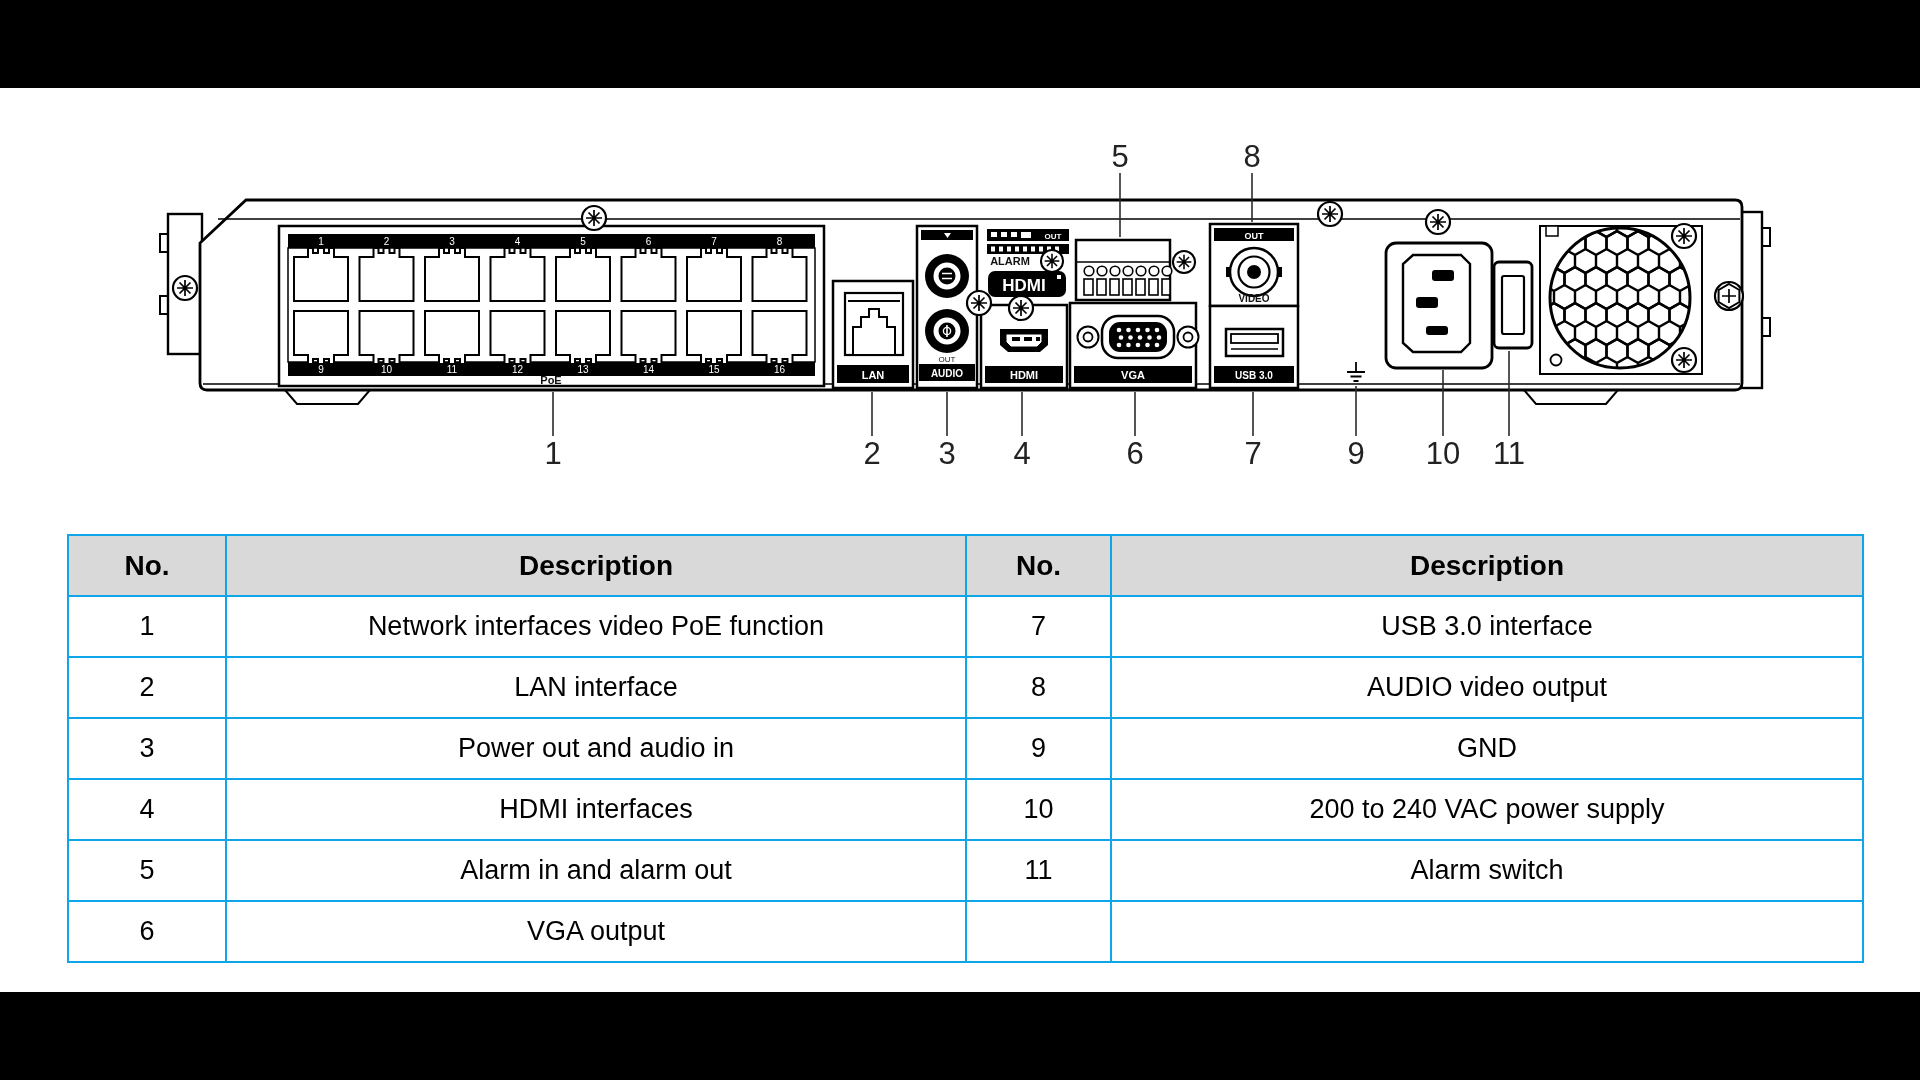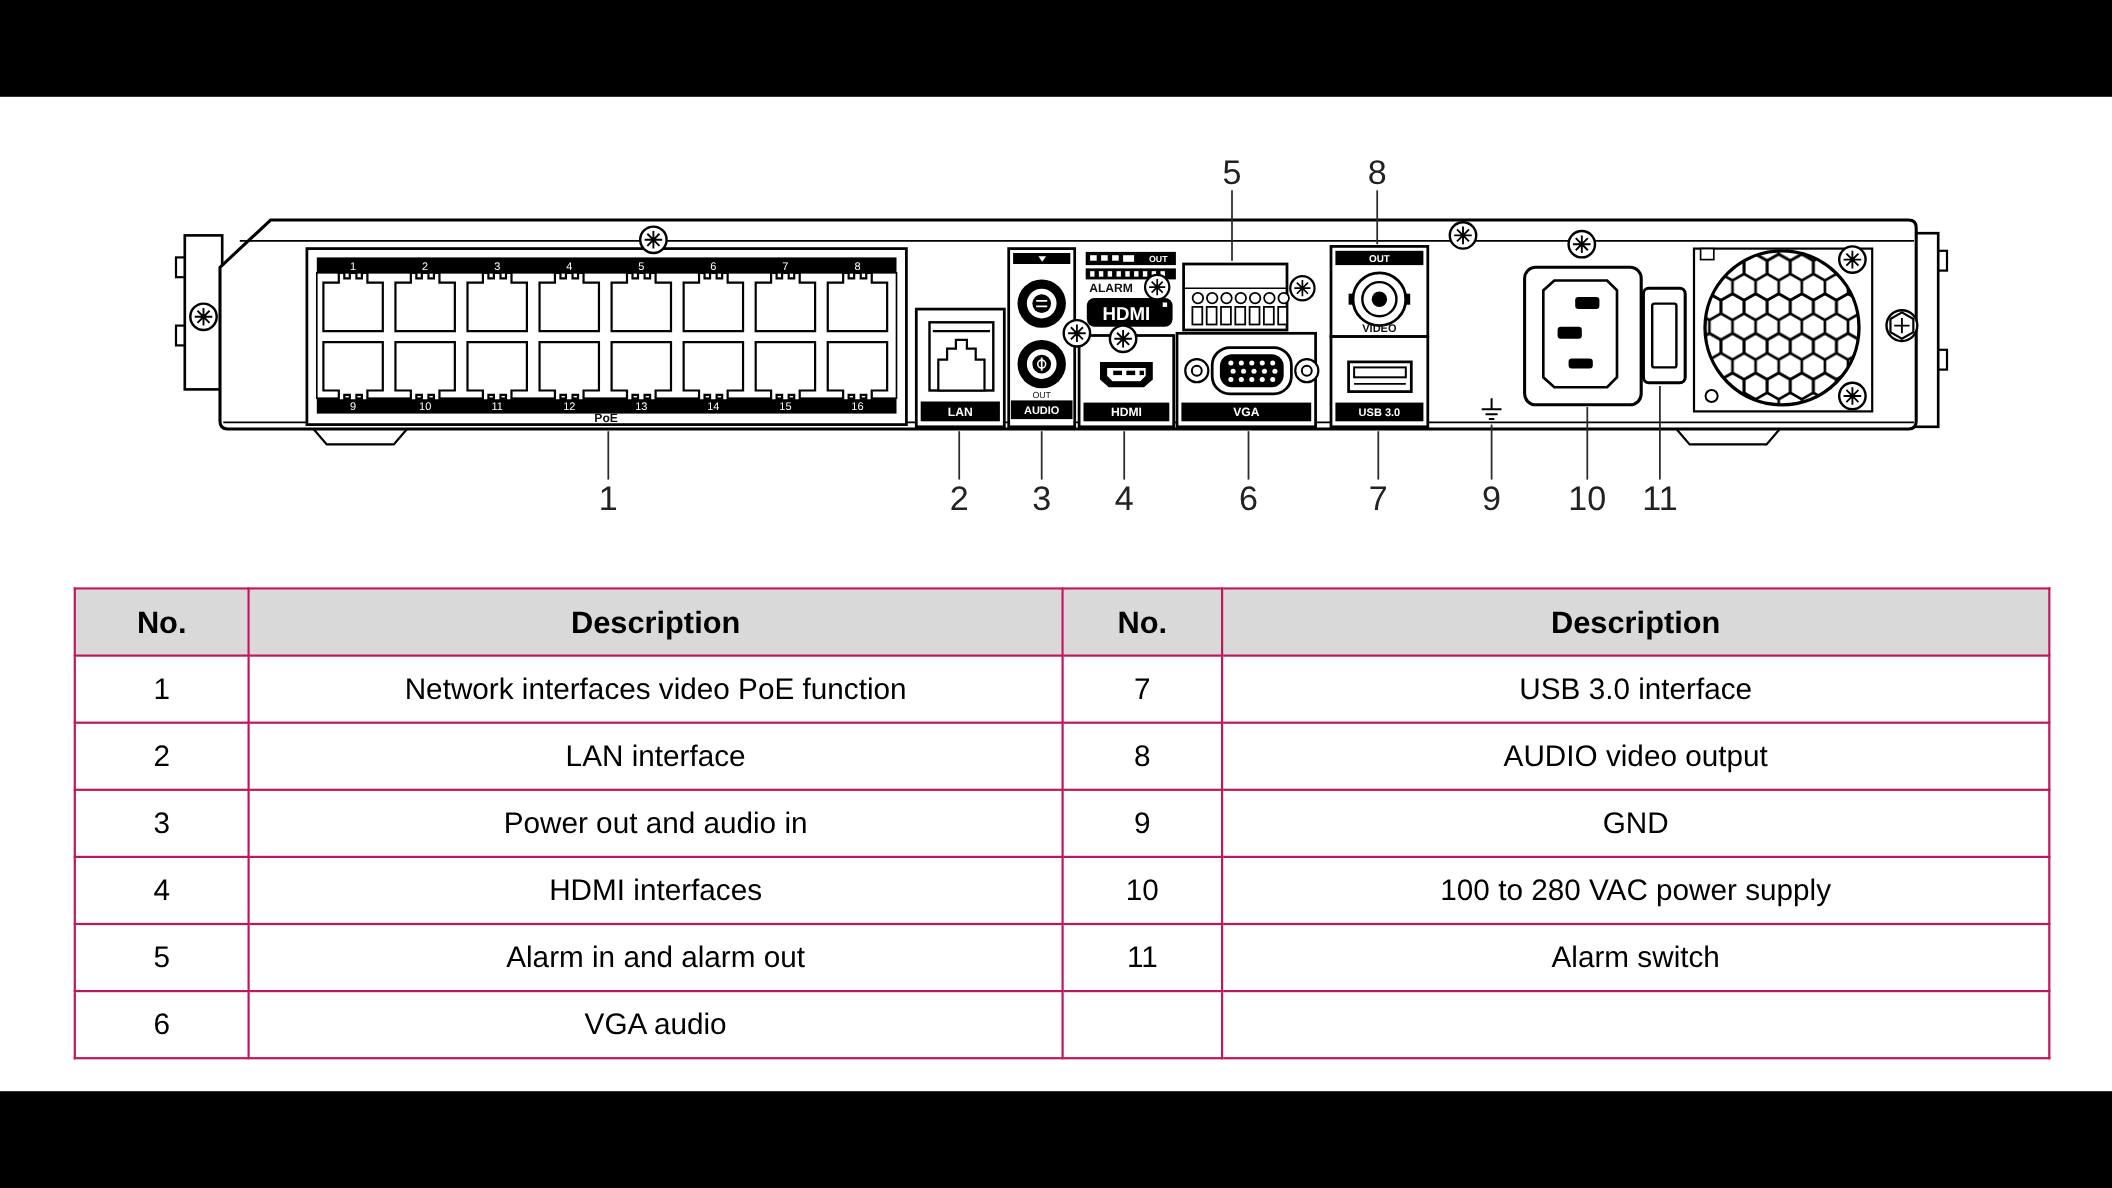--- a/index.html
+++ b/index.html
@@ -1,21 +1,21 @@
 <!DOCTYPE html>
 <html><head>
 <meta charset="utf-8">
 <style>
   html,body{margin:0;padding:0;background:#000;}
   body{width:1920px;height:1080px;position:relative;overflow:hidden;
        font-family:"Liberation Sans",sans-serif;}
   .panel{position:absolute;left:0;top:88px;width:1920px;height:904px;background:#fff;}
   svg.diagram{position:absolute;left:0;top:0;width:1920px;height:1080px;}
   .dtable{position:absolute;left:67px;top:534px;border-collapse:collapse;table-layout:fixed;}
-  .dtable th,.dtable td{border:2px solid #be185d;height:59px;text-align:center;
+  .dtable th,.dtable td{border:2px solid #0ea5e9;height:59px;text-align:center;
         vertical-align:middle;padding:0 6px;color:#000;font-size:27px;overflow:hidden;}
   .dtable th{background:#d9d9d9;font-weight:bold;font-size:28px;}
   .dtable td{background:#fff;font-weight:normal;}
 </style>
 </head>
 <body>
 
 <div class="panel"></div>
 
 <svg class="diagram" viewBox="0 0 1920 1080">
@@ -341,28 +341,28 @@
   <tr>
     <td>3</td>
     <td>Power out and audio in</td>
     <td>9</td>
     <td>GND</td>
   </tr>
   <tr>
     <td>4</td>
     <td>HDMI interfaces</td>
     <td>10</td>
-    <td>100 to 280 VAC power supply</td>
+    <td>200 to 240 VAC power supply</td>
   </tr>
   <tr>
     <td>5</td>
     <td>Alarm in and alarm out</td>
     <td>11</td>
     <td>Alarm switch</td>
   </tr>
   <tr>
     <td>6</td>
-    <td>VGA audio</td>
+    <td>VGA output</td>
     <td></td>
     <td></td>
   </tr>
 </tbody>
   </table>
 
 </body></html>

